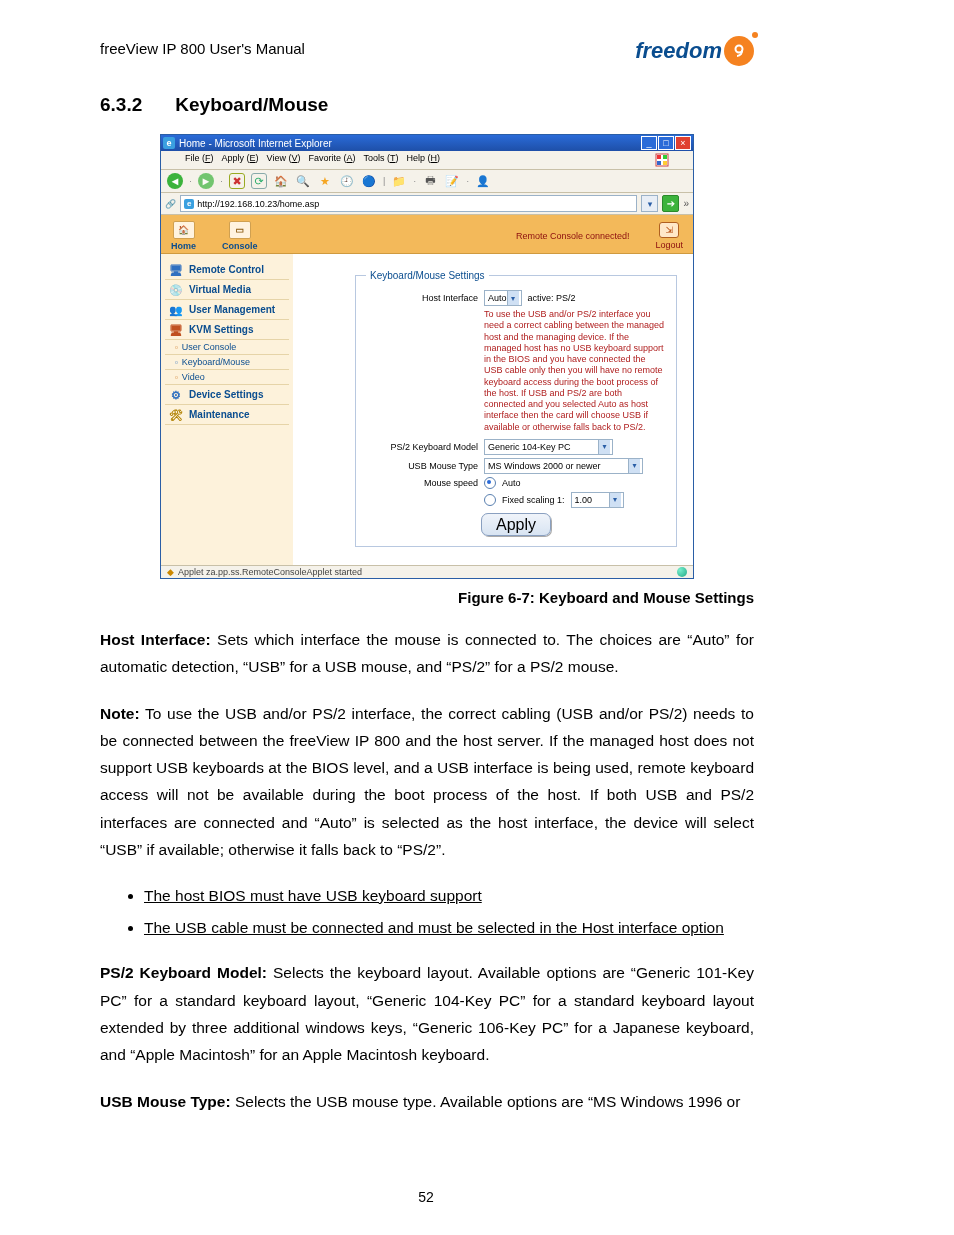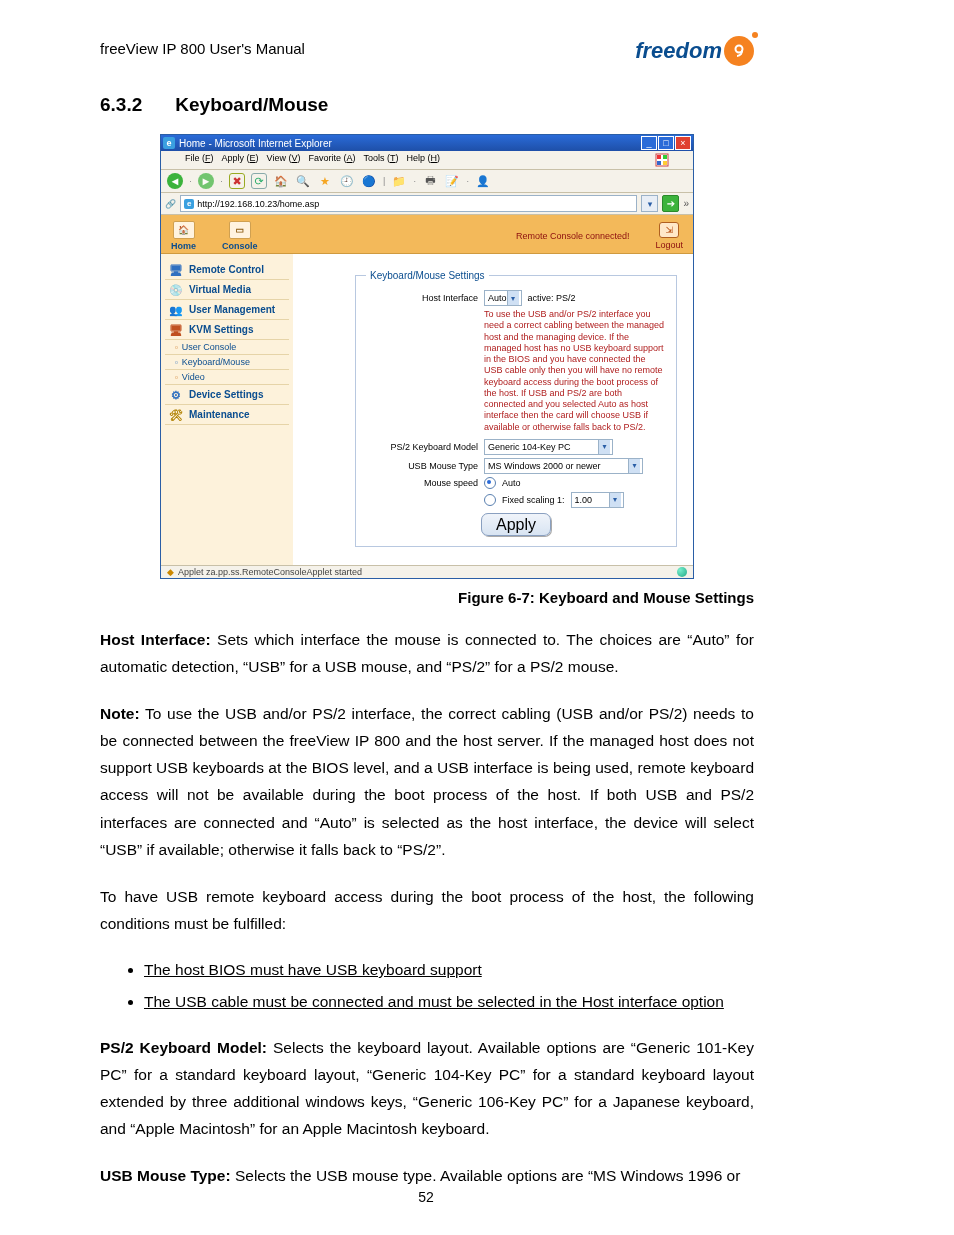--- a/index.html
+++ b/index.html
@@ -573,21 +573,20 @@
   <div class="caption">Figure 6-7: Keyboard and Mouse Settings</div>
 
   <p class="body-text">
     <b>Host Interface:</b><span> Sets which interface the mouse is connected to. The choices are “Auto” for automatic detection, “USB” for a USB mouse, and “PS/2” for a PS/2 mouse.</span>
   </p>
 
   <p class="body-text">
     <b>Note:</b><span> To use the USB and/or PS/2 interface, the correct cabling (USB and/or PS/2) needs to be connected between the freeView IP 800 and the host server. If the managed host does not support USB keyboards at the BIOS level, and a USB interface is being used, remote keyboard access will not be available during the boot process of the host. If both USB and PS/2 interfaces are connected and “Auto” is selected as the host interface, the device will select “USB” if available; otherwise it falls back to “PS/2”.</span>
   </p>
 
-  <p class="body-text">To have USB remote keyboard access during the boot process of the host, the following conditions must be fulfilled:</p>
 
   <ul class="bullets">
     <li>The host BIOS must have USB keyboard support</li>
     <li>The USB cable must be connected and must be selected in the Host interface option</li>
   </ul>
 
   <p class="body-text">
     <b>PS/2 Keyboard Model:</b><span> Selects the keyboard layout. Available options are “Generic 101-Key PC” for a standard keyboard layout, “Generic 104-Key PC” for a standard keyboard layout extended by three additional windows keys, “Generic 106-Key PC” for a Japanese keyboard, and “Apple Macintosh” for an Apple Macintosh keyboard.</span>
   </p>
 

